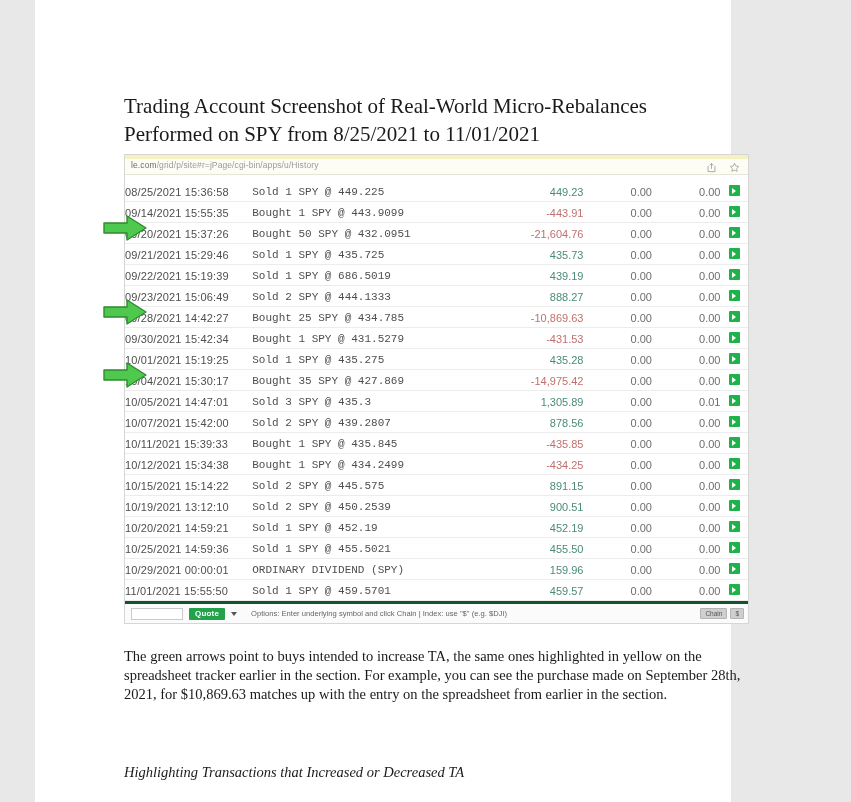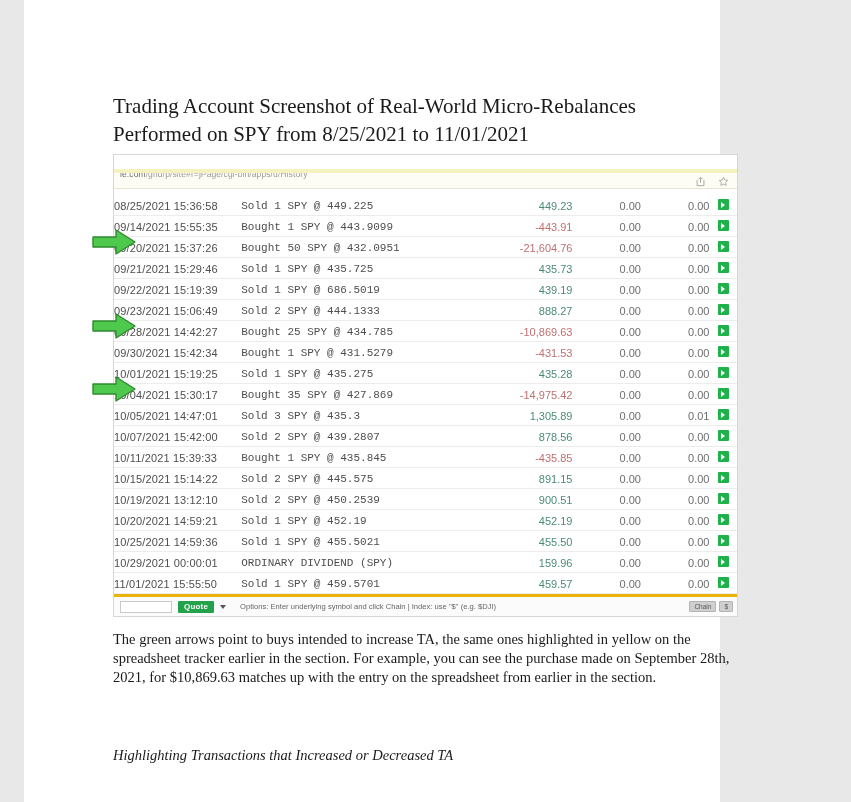--- a/index.html
+++ b/index.html
@@ -5,21 +5,21 @@
   * { box-sizing: border-box; }
   html, body { margin: 0; padding: 0; }
   body {
     width: 851px; height: 802px;
     background: #e8e8e8;
     font-family: "Liberation Serif", serif;
     overflow: hidden;
   }
   .page {
     position: absolute;
-    left: 24px; top: 0;
+    left: 35px; top: 0;
     width: 696px; height: 802px;
     background: #ffffff;
   }
   .content {
     position: absolute;
     left: 89px; top: 92px;
     width: 630px;
   }
   .doc-title {
     font-family: "Liberation Serif", serif;
@@ -36,23 +36,23 @@
     background: #ffffff;
     border: 1px solid #d6d6d6;
     font-family: "Liberation Sans", sans-serif;
   }
   .urlbar {
     position: relative;
     height: 20px;
     background: #fdfdf6;
     border-bottom: 1px solid #e6e6d8;
     display: flex;
+    align-items: center;
     padding: 0 8px 0 6px;
     overflow: hidden;
-    margin-top: 14px;
   }
   .urlbar-highlight {
     position: absolute;
     left: 0; right: 0; top: 0;
     height: 4px;
     background: #f5f2c0;
   }
   .url-text {
     font-size: 8.5px;
     color: #6b6b6b;
@@ -108,21 +108,21 @@
   }
   
   .arrow {
     position: absolute;
     left: -22px;
     width: 44px; height: 26px;
     pointer-events: none;
   }
   
   .shot-foot {
-    border-top: 3px solid #eab308;
+    border-top: 3px solid #14532d;
     background: #fbfbfb;
     height: 22px;
     display: flex;
     align-items: center;
     padding: 0 4px 0 6px;
     gap: 6px;
   }
   .foot-input {
     width: 52px; height: 12px;
     background: #fff;
@@ -158,21 +158,21 @@
     font-size: 6.5px;
     padding: 1px 4px;
     border-radius: 1px;
   }
   
   .para {
     font-family: "Liberation Serif", serif;
     font-size: 14.5px;
     line-height: 19px;
     color: #1a1a1a;
-    margin: 13px 0 0 0;
+    margin: 23px 0 0 0;
     width: 622px;
   }
   .subhead {
     font-family: "Liberation Serif", serif;
     font-size: 14.5px;
     font-style: italic;
     color: #1a1a1a;
     margin: 60px 0 0 0;
   }
 </style>
@@ -310,20 +310,28 @@
               </tr>
               <tr>
                 <td class="c-date">10/11/2021 15:39:33</td>
                 <td class="c-desc">Bought 1 SPY @ 435.845</td>
                 <td class="c-amt neg">-435.85</td>
                 <td class="c-fee zero">0.00</td>
                 <td class="c-com zero">0.00</td>
                 <td class="c-act"><span class="gbtn"></span></td>
               </tr>
               <tr>
+                <td class="c-date">10/12/2021 15:34:38</td>
+                <td class="c-desc">Bought 1 SPY @ 434.2499</td>
+                <td class="c-amt neg">-434.25</td>
+                <td class="c-fee zero">0.00</td>
+                <td class="c-com zero">0.00</td>
+                <td class="c-act"><span class="gbtn"></span></td>
+              </tr>
+              <tr>
                 <td class="c-date">10/15/2021 15:14:22</td>
                 <td class="c-desc">Sold 2 SPY @ 445.575</td>
                 <td class="c-amt pos">891.15</td>
                 <td class="c-fee zero">0.00</td>
                 <td class="c-com zero">0.00</td>
                 <td class="c-act"><span class="gbtn"></span></td>
               </tr>
               <tr>
                 <td class="c-date">10/19/2021 13:12:10</td>
                 <td class="c-desc">Sold 2 SPY @ 450.2539</td>

